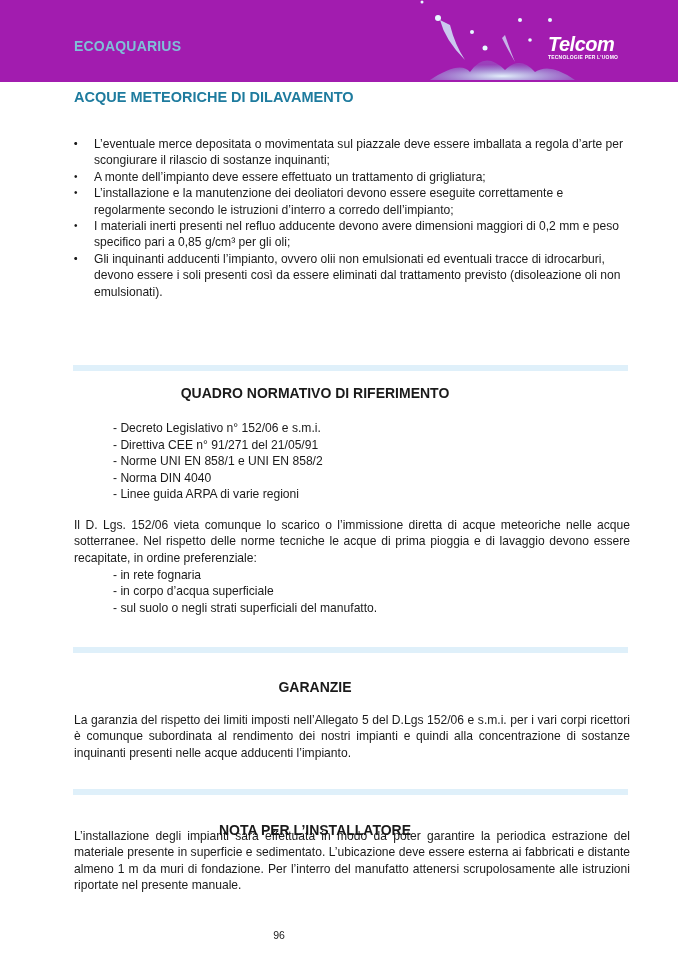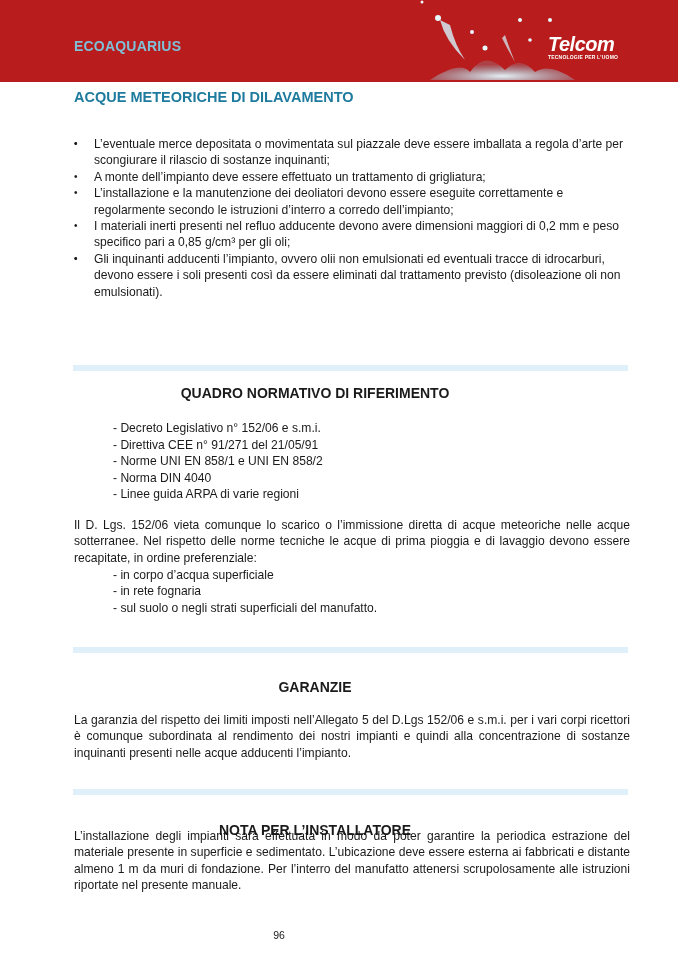--- a/index.html
+++ b/index.html
@@ -1,21 +1,21 @@
 <!DOCTYPE html>
 <html><head>
   <meta charset="utf-8">
   <style>
     * { margin: 0; padding: 0; box-sizing: border-box; }
     html, body { width: 678px; height: 959px; background: #ffffff; overflow: hidden; }
     body { position: relative; font-family: "Liberation Sans", sans-serif; color: #1a1a1a; }
 
     .header-band {
       position: absolute; left: 0; top: 0; width: 678px; height: 82px;
-      background: #b91c1c;
+      background: #a21caf;
       overflow: hidden;
       text-decoration: underline;
     }
     .brand {
       position: absolute; left: 74px; top: 38px;
       font-weight: bold; font-size: 14px; color: #7fc0d8; letter-spacing: 0.2px;
     }
     .title {
       position: absolute; left: 73px; top: 52px;
       font-weight: bold; font-size: 22px; color: #ffffff; letter-spacing: 0.3px;
@@ -121,22 +121,22 @@
   <li>- Decreto Legislativo n° 152/06 e s.m.i.</li>
   <li>- Direttiva CEE n° 91/271 del 21/05/91</li>
   <li>- Norme UNI EN 858/1 e UNI EN 858/2</li>
   <li>- Norma DIN 4040</li>
   <li>- Linee guida ARPA di varie regioni</li>
 </ul>
 
 <p class="para" style="top:517px;">Il D. Lgs. 152/06 vieta comunque lo scarico o l’immissione diretta di acque meteoriche nelle acque sotterranee. Nel rispetto delle norme tecniche le acque di prima pioggia e di lavaggio devono essere recapitate, in ordine preferenziale:</p>
 
 <ul class="sub-list">
+  <li>- in rete fognaria</li>
   <li>- in corpo d’acqua superficiale</li>
-  <li>- in rete fognaria</li>
   <li>- sul suolo o negli strati superficiali del manufatto.</li>
 </ul>
 
 <div class="divider" style="top:647px;"></div>
 
 <div class="section-title" style="top:679px;">GARANZIE</div>
 
 <p class="para" style="top:712px;">La garanzia del rispetto dei limiti imposti nell’Allegato 5 del D.Lgs 152/06 e s.m.i. per i  vari corpi ricettori è comunque subordinata al rendimento dei nostri impianti e quindi alla concentrazione di sostanze inquinanti presenti nelle acque adducenti l’impianto.</p>
 
 <div class="divider" style="top:789px;"></div>

